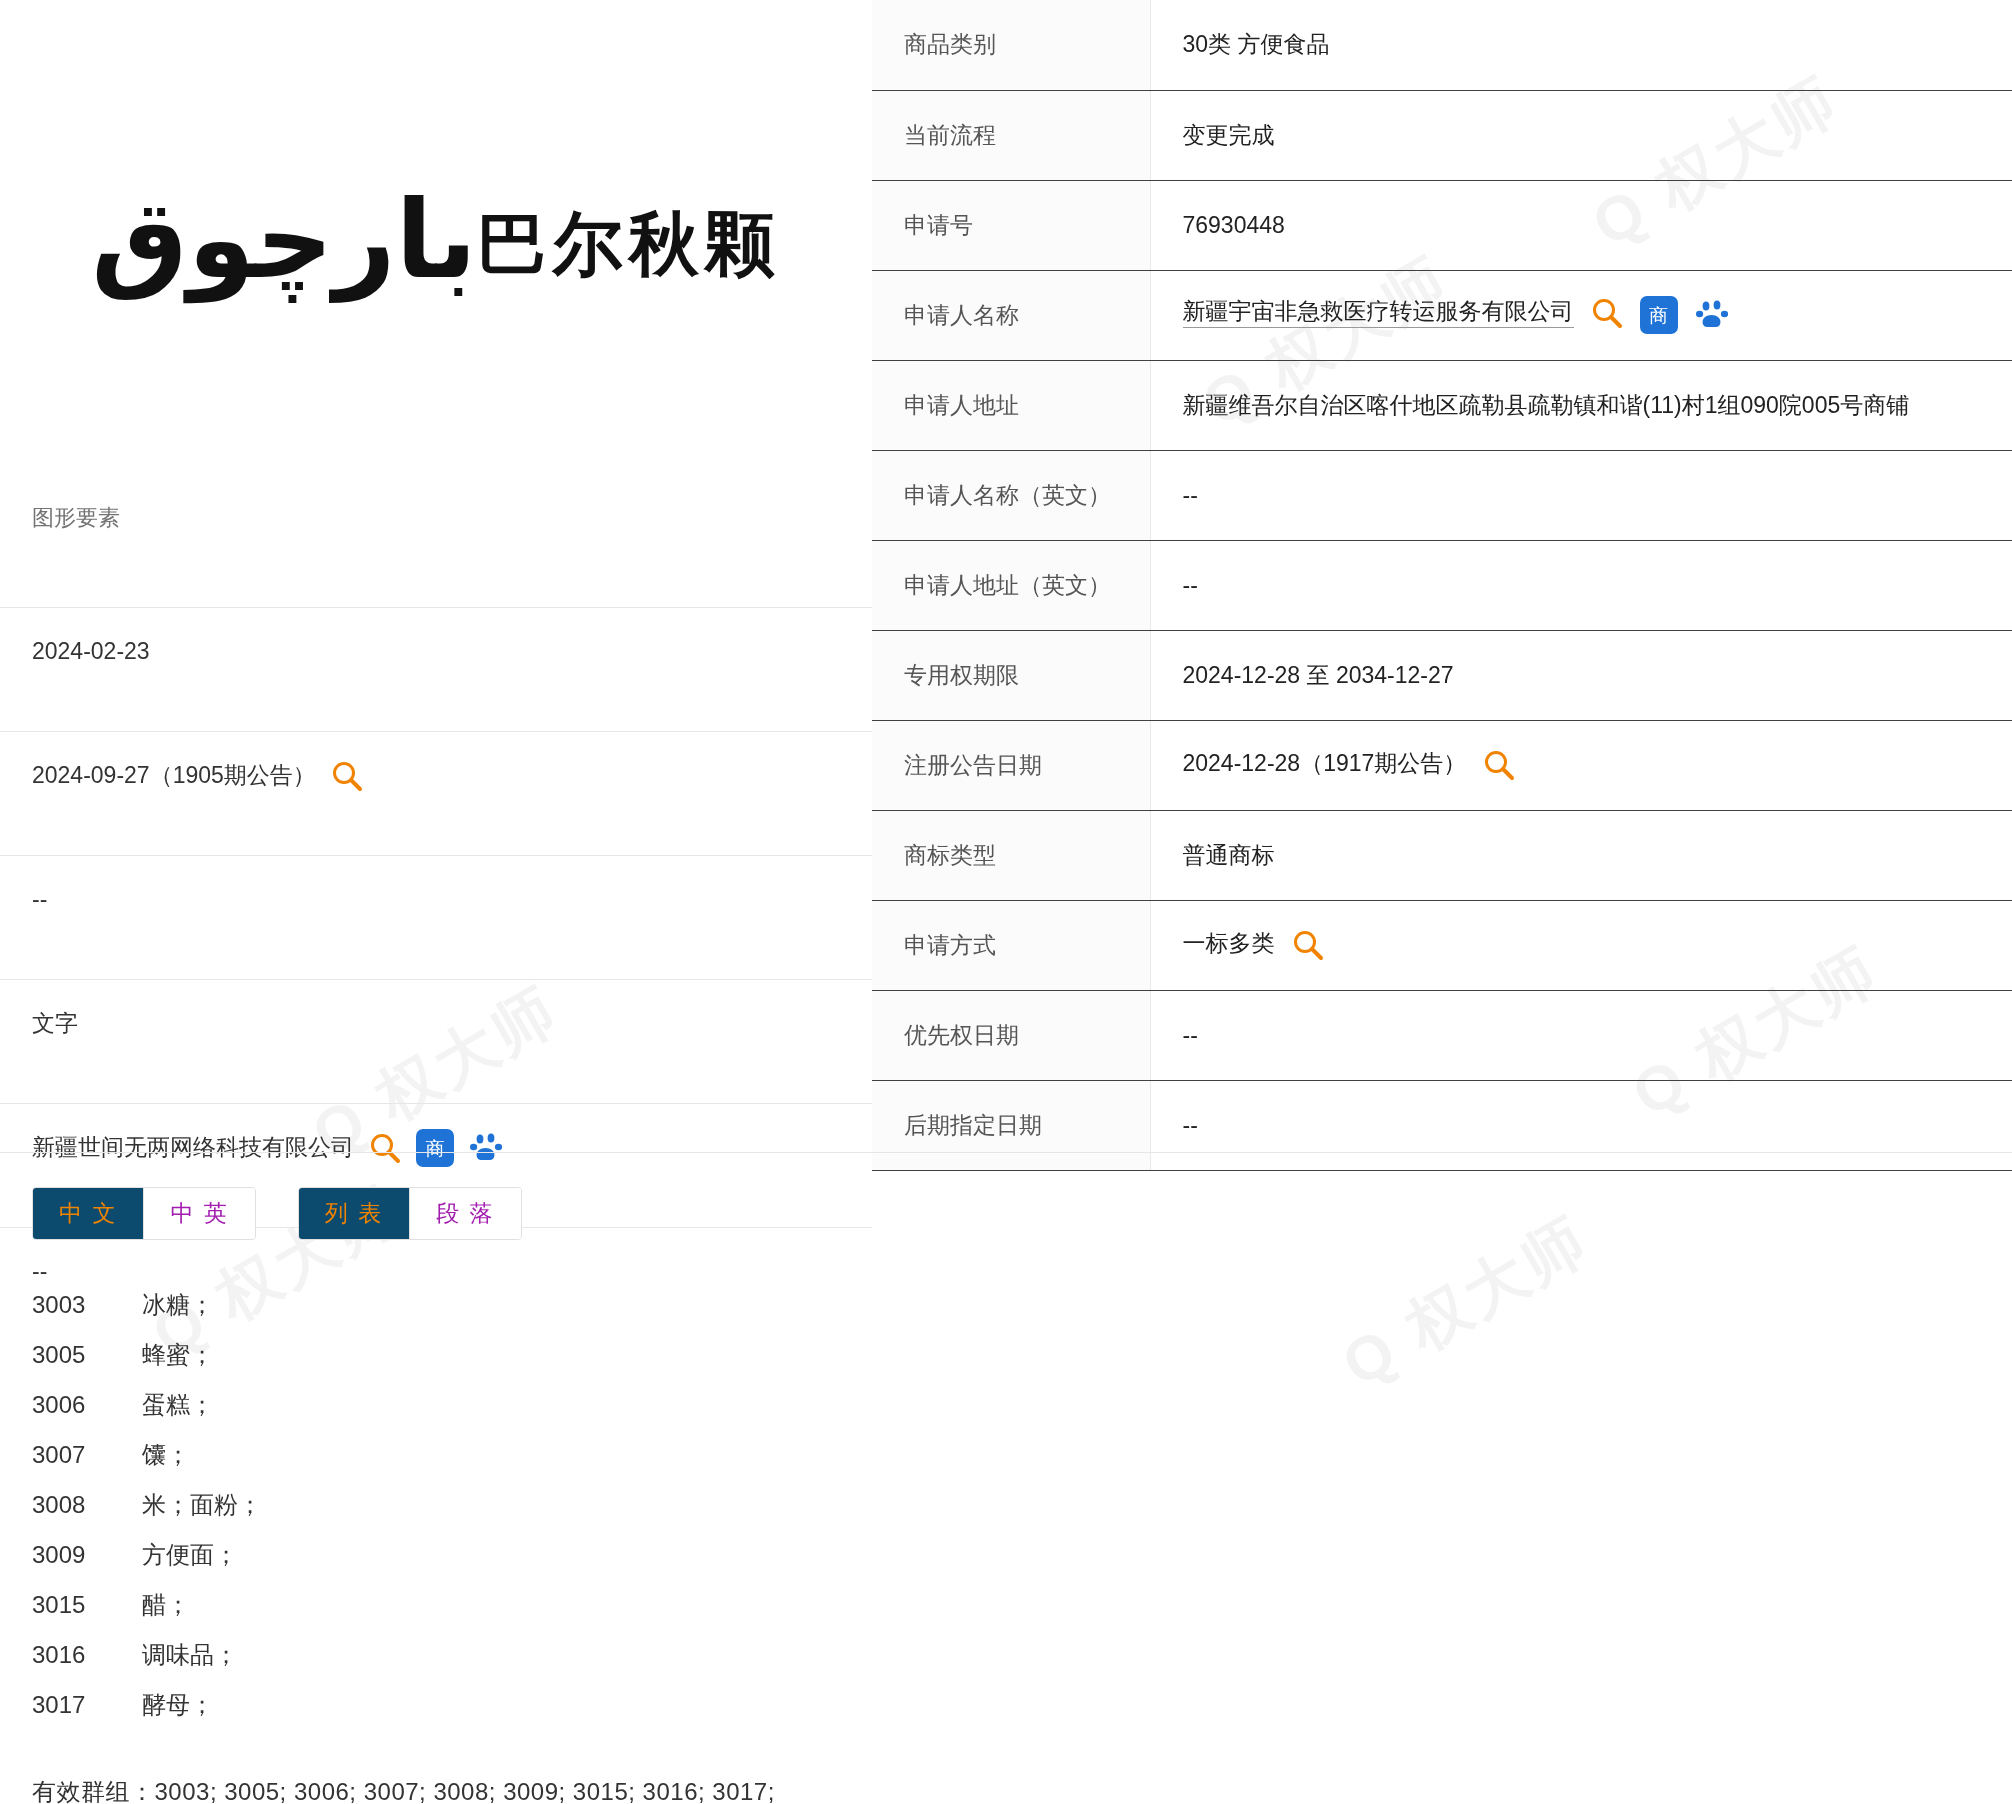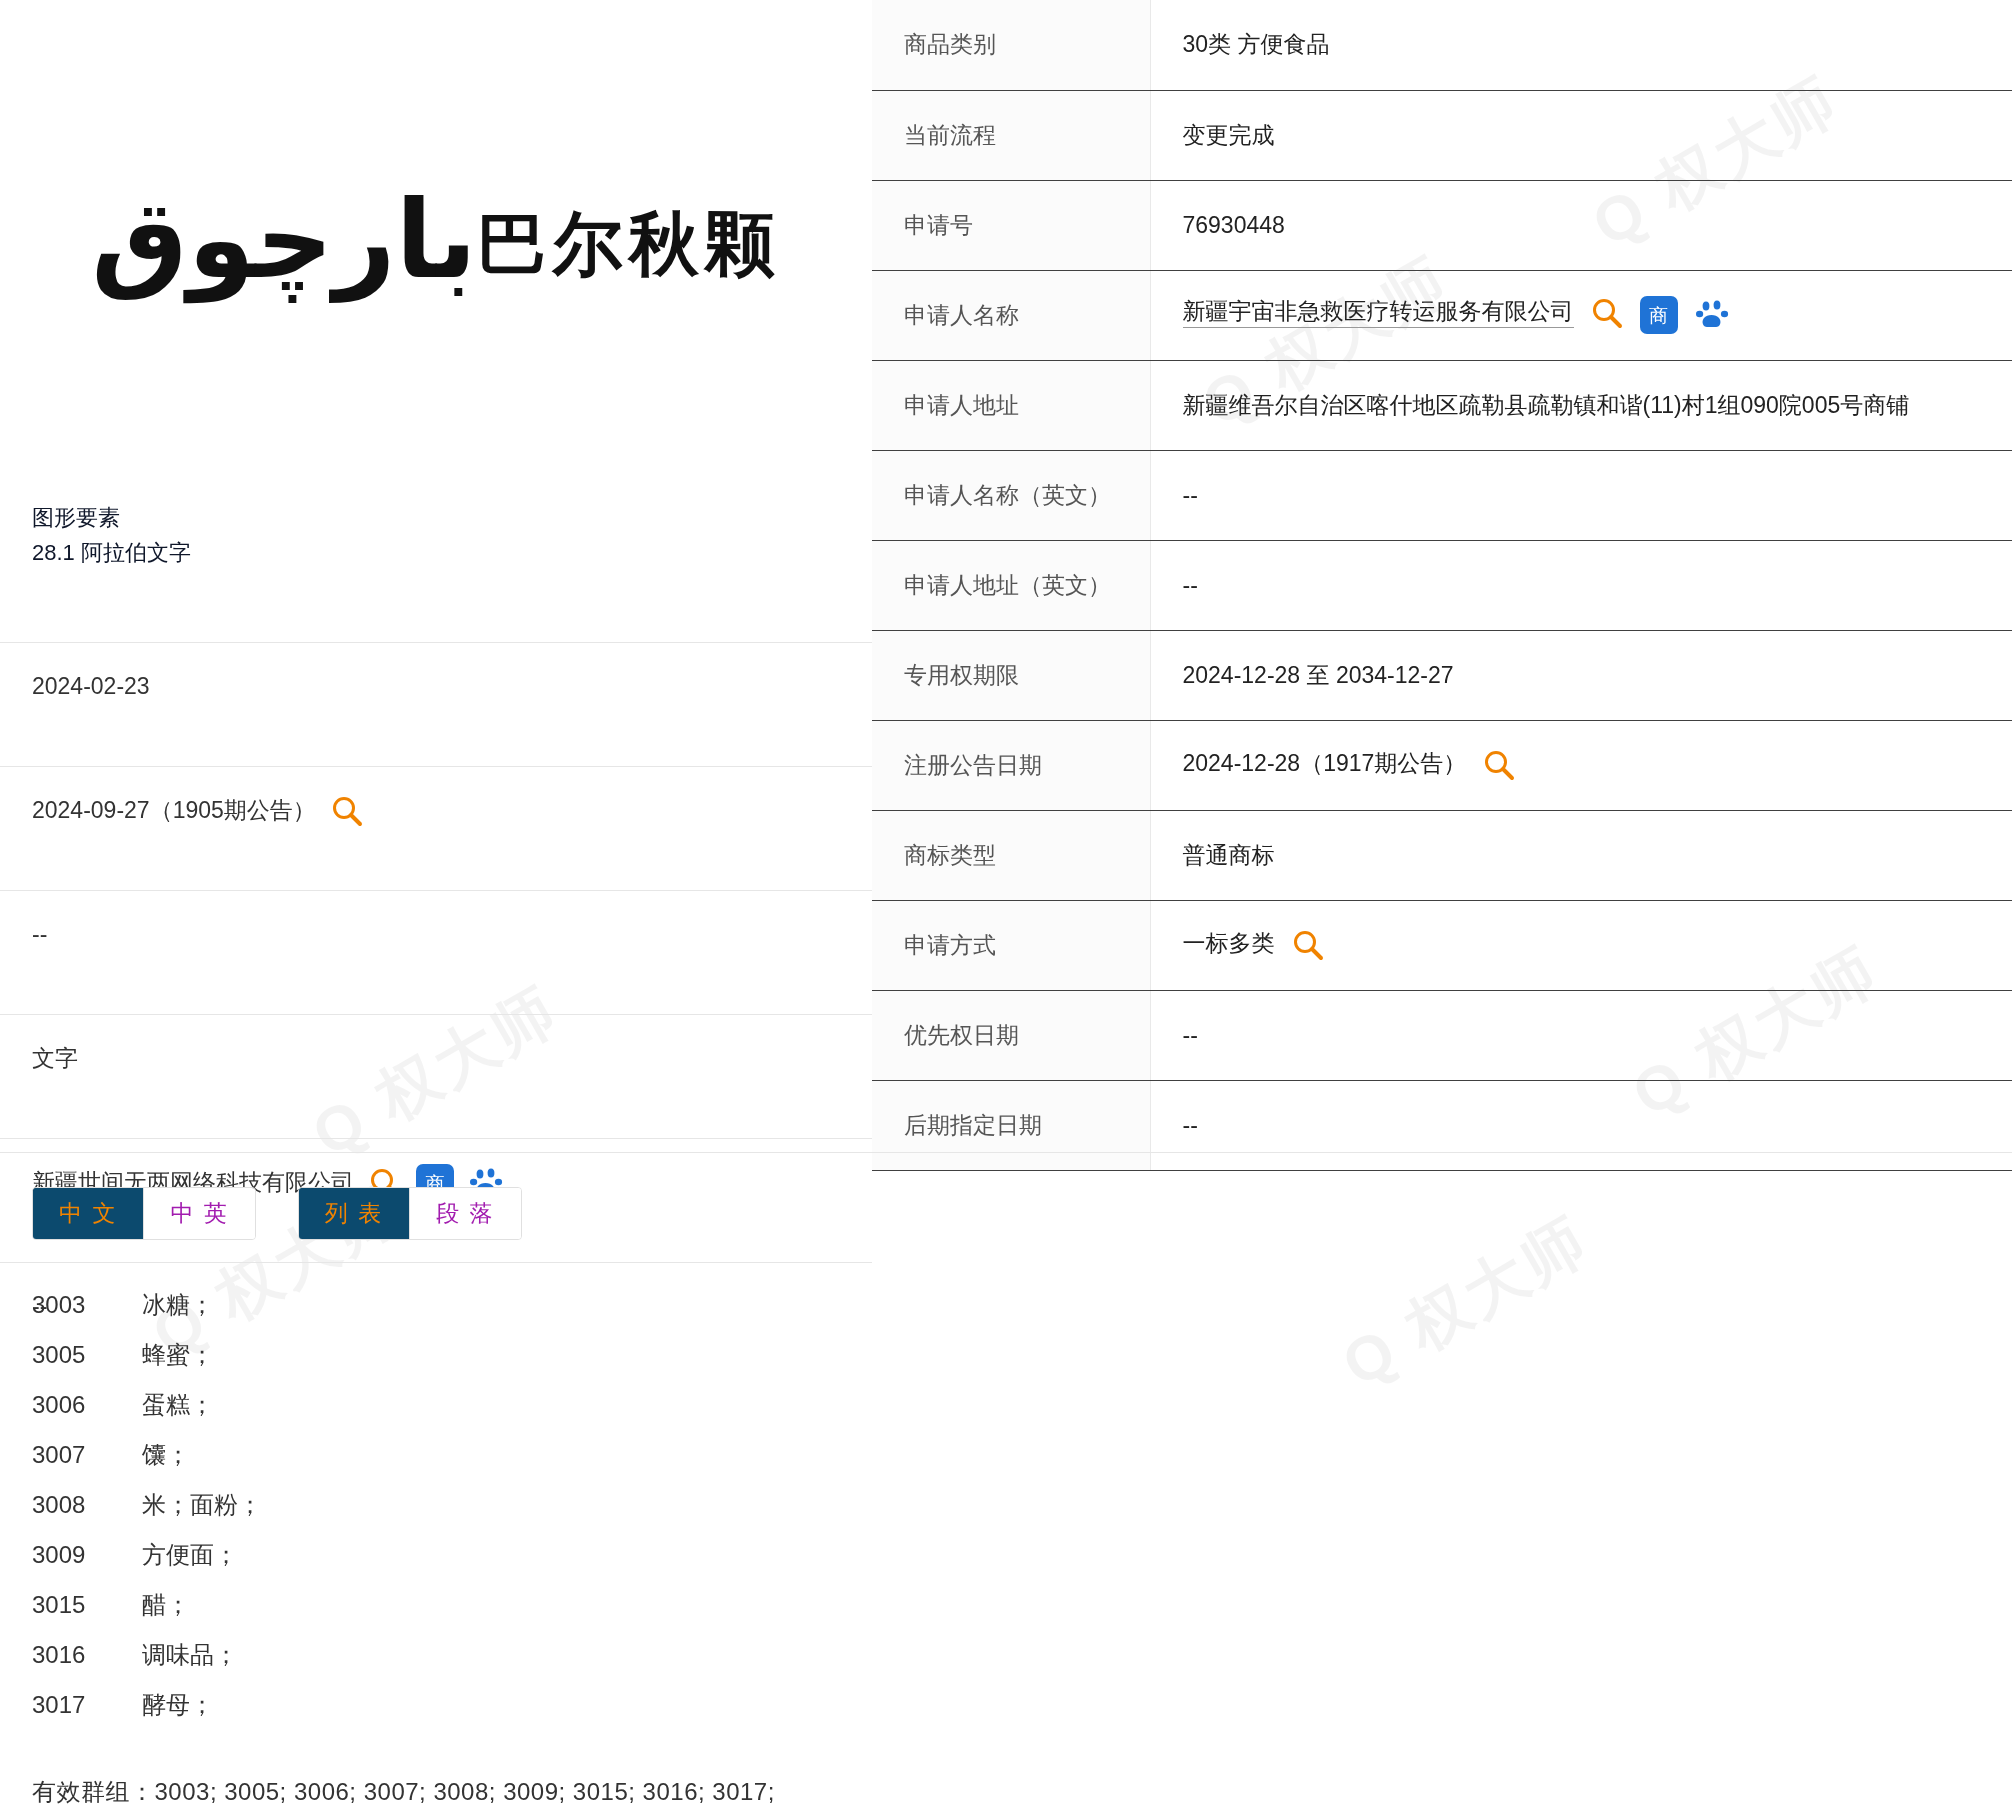--- a/index.html
+++ b/index.html
@@ -70,21 +70,21 @@
     font-weight: bold;
     color: #111;
     margin-top: 10px;
     letter-spacing: 6px;
   }
 
   .fig-block {
     padding: 0 0 0 32px;
     font-size: 22px;
     line-height: 1.6;
-    color: #0f172a;
+    color: #737373;
   }
 
   
   .lrow {
     border-top: 1px solid #e6e6e6;
     height: 88px;
     display: flex;
     align-items: center;
     padding-left: 32px;
     font-size: 23px;
@@ -207,21 +207,20 @@
 <div class="top-wrap">
 
   <div class="left-col">
     <div class="logo-box">
       <div class="logo-arabic">بارچوق</div>
       <div class="logo-cn">巴尔秋颗</div>
     </div>
 
     <div class="fig-block">
       <div>图形要素</div>
-      <div>28.1 阿拉伯文字</div>
     </div>
 
     <div style="height:36px"></div>
 
     <div class="lrow">
       <span class="val">
           <span>2024-02-23</span>
         </span>
     </div>
 

